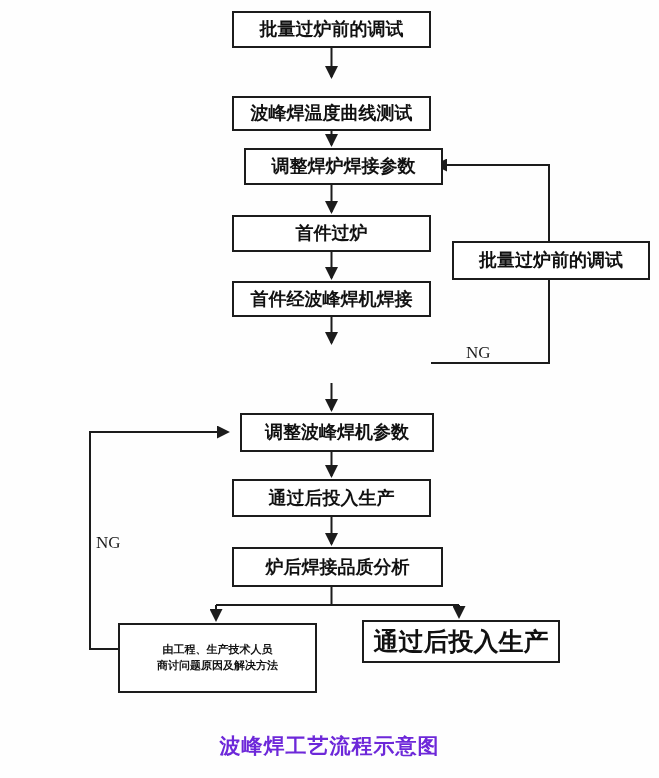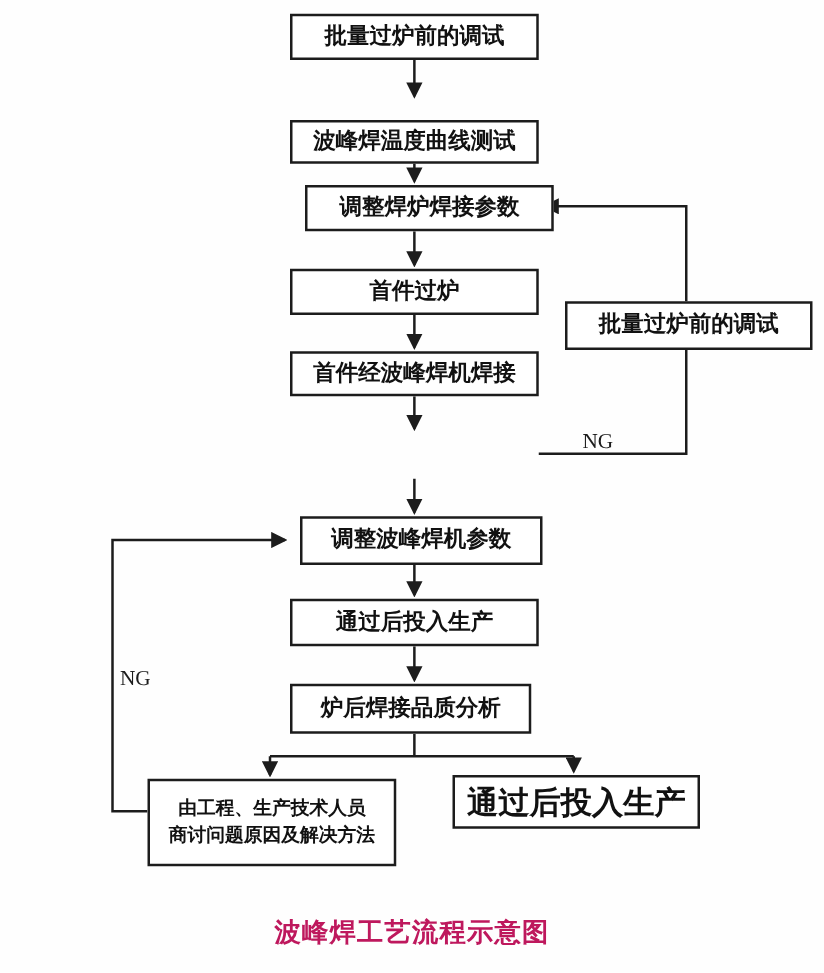--- a/index.html
+++ b/index.html
@@ -31,39 +31,39 @@
     align-items: center;
     justify-content: center;
     text-align: center;
     color: #111111;
     font-weight: bold;
     font-size: 18px;
     line-height: 1.25;
     white-space: pre-line;
   }
   .node.small-text {
-    font-size: 15px;
+    font-size: 11px;
     line-height: 1.45;
   }
   .ng-label {
     position: absolute;
     font-family: "Liberation Serif", "DejaVu Serif", serif;
     font-size: 17px;
     color: #1c1c1c;
     font-weight: normal;
   }
   .diagram-title {
     position: absolute;
     left: 0;
     top: 732px;
     width: 659px;
     text-align: center;
     font-size: 21px;
     font-weight: bold;
-    color: #be185d;
+    color: #6d28d9;
     letter-spacing: 1px;
   }
 </style>
 </head>
 <body>
 
 <div class="canvas">
 
   <svg class="connectors" viewBox="0 0 659 778" xmlns="http://www.w3.org/2000/svg">
     <defs>
@@ -101,21 +101,21 @@
 
   <div class="node" style="left:232px; top:281px; width:199px; height:36px;">首件经波峰焊机焊接</div>
 
   <div class="node" style="left:232px; top:215px; width:199px; height:37px;">首件过炉</div>
 
 
   <div class="node" style="left:220px; top:413px; width:194px; height:39px;margin-left:20px;">调整波峰焊机参数</div>
 
   <div class="node" style="left:232px; top:479px; width:199px; height:38px;">通过后投入生产</div>
 
-  <div class="node" style="left:232px; top:547px; width:193px; height:40px;text-align:center;">炉后焊接品质分析</div>
+  <div class="node" style="left:232px; top:547px; width:211px; height:40px;text-align:center;">炉后焊接品质分析</div>
 
   <div class="node" style="left:452px; top:241px; width:198px; height:39px;">批量过炉前的调试</div>
 
   <div class="node small-text" style="left:118px; top:623px; width:199px; height:70px;">由工程、生产技术人员
 商讨问题原因及解决方法</div>
 
   <div class="node" style="left:362px; top:620px; width:198px; height:43px; font-size:25px;">通过后投入生产</div>
 
   <div class="ng-label" style="left:466px; top:343px;">NG</div>
 

